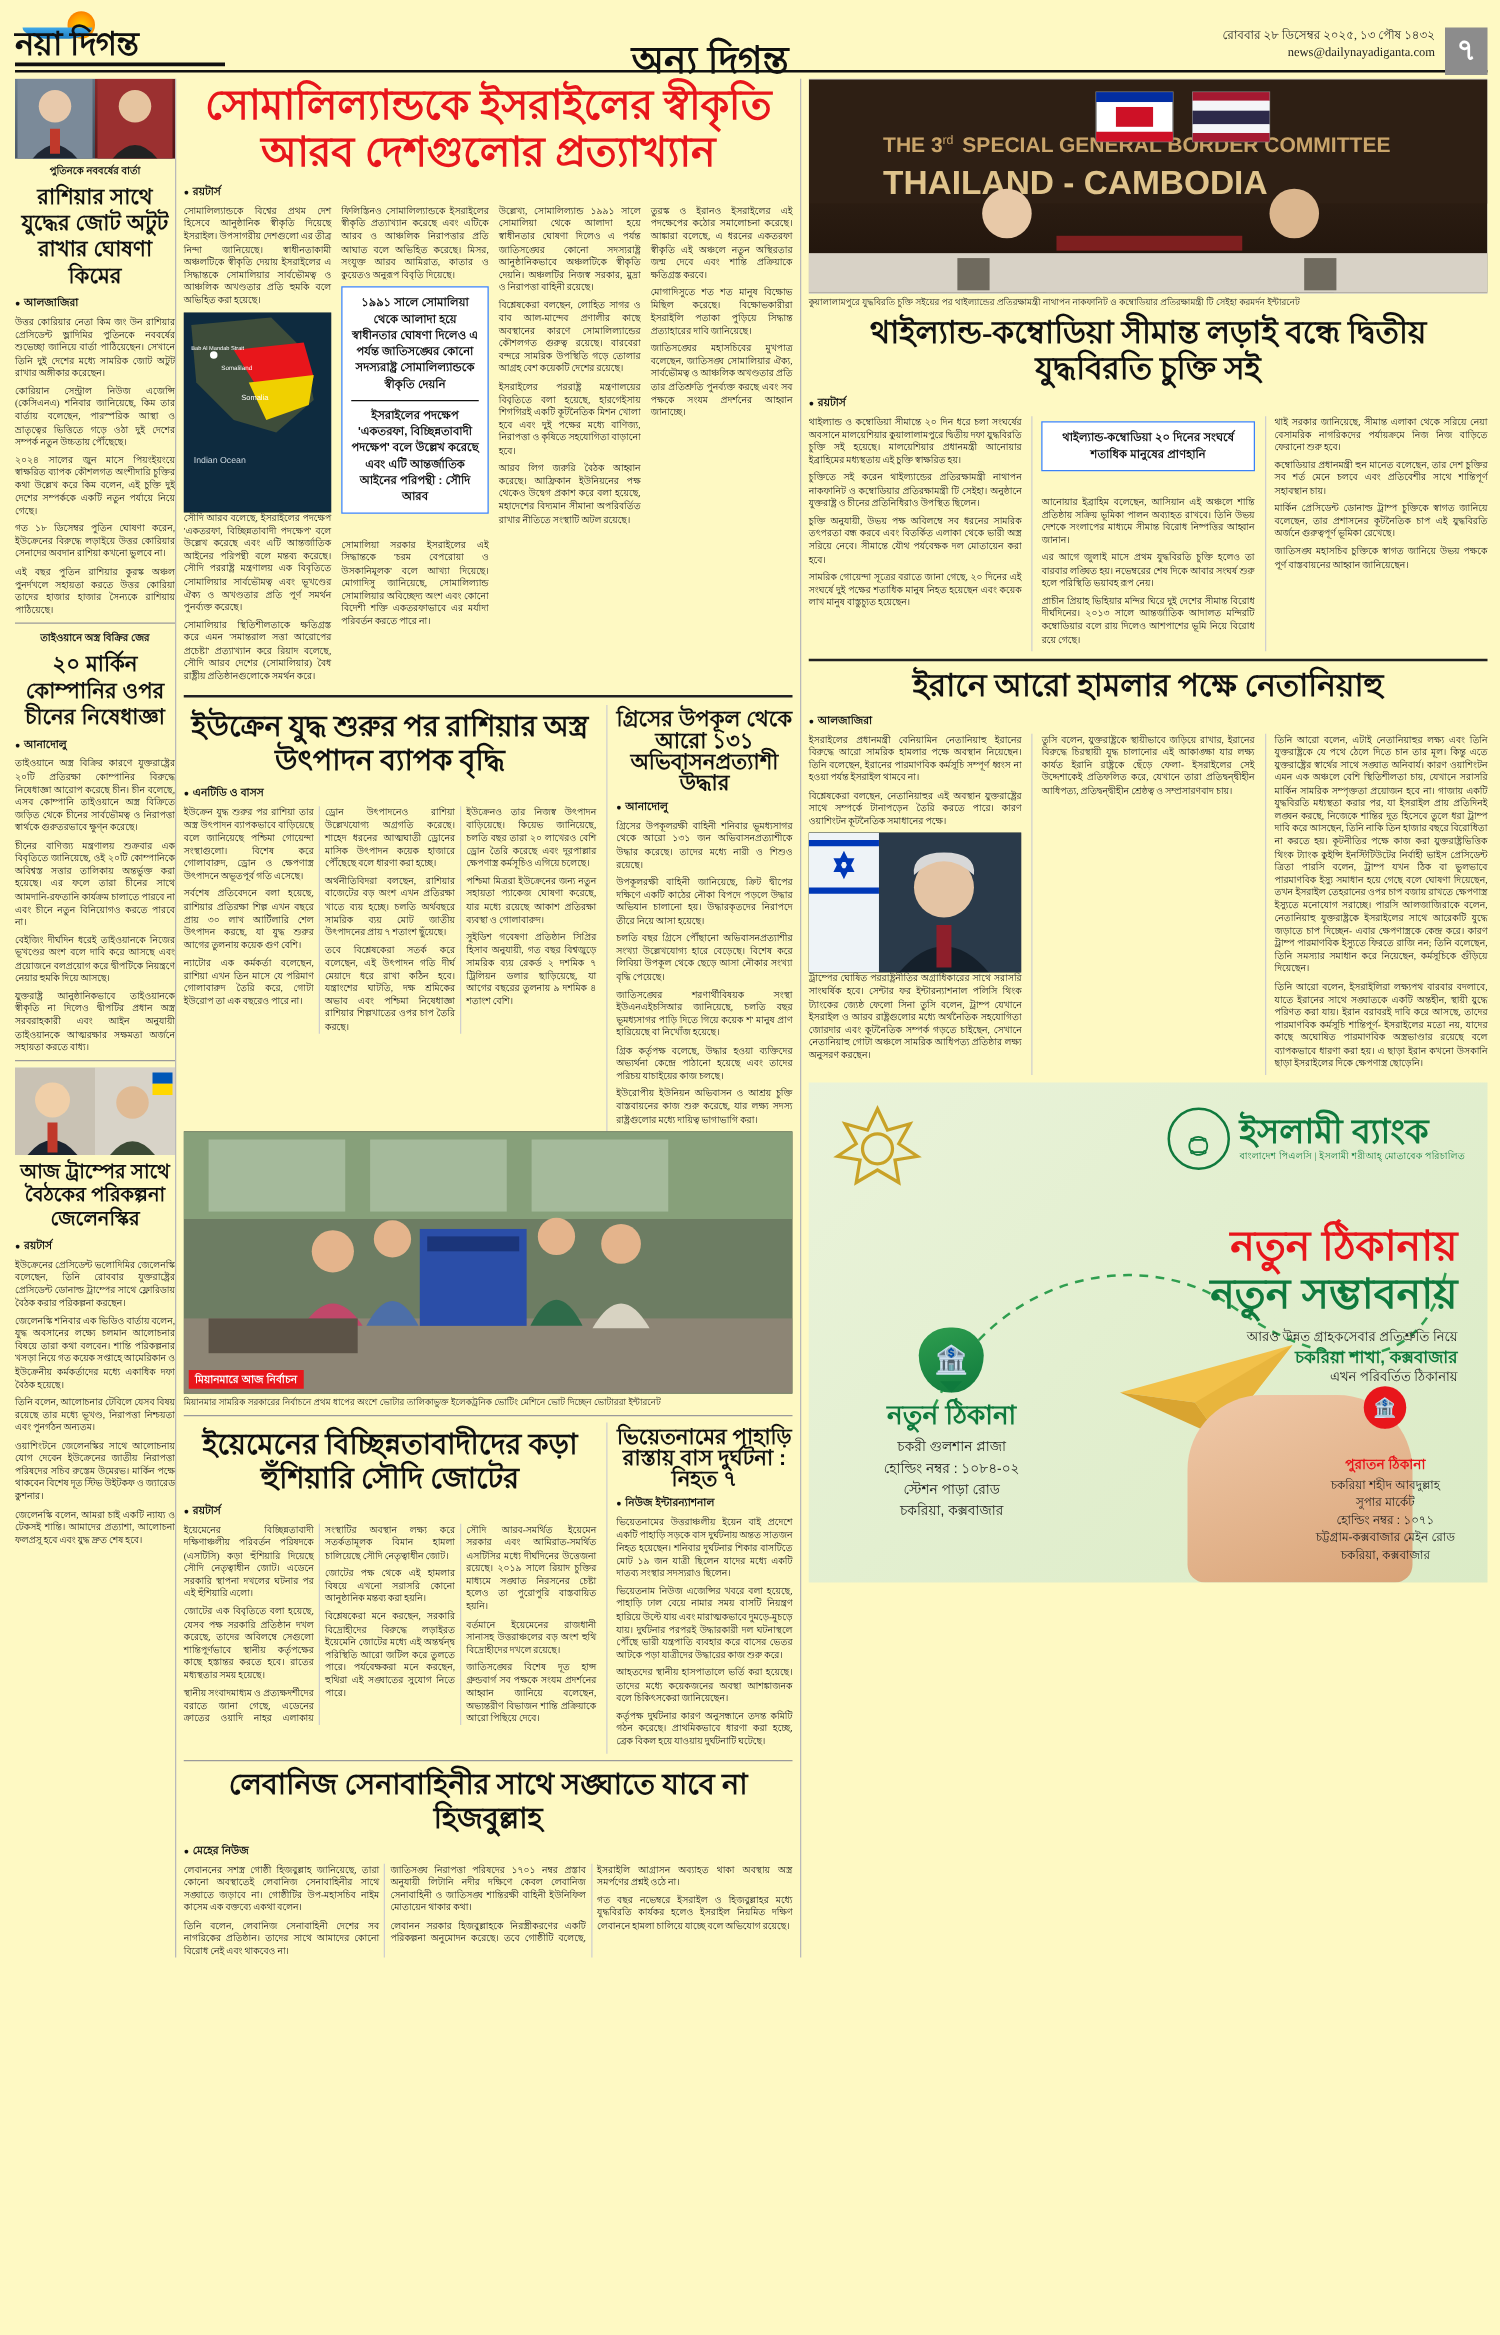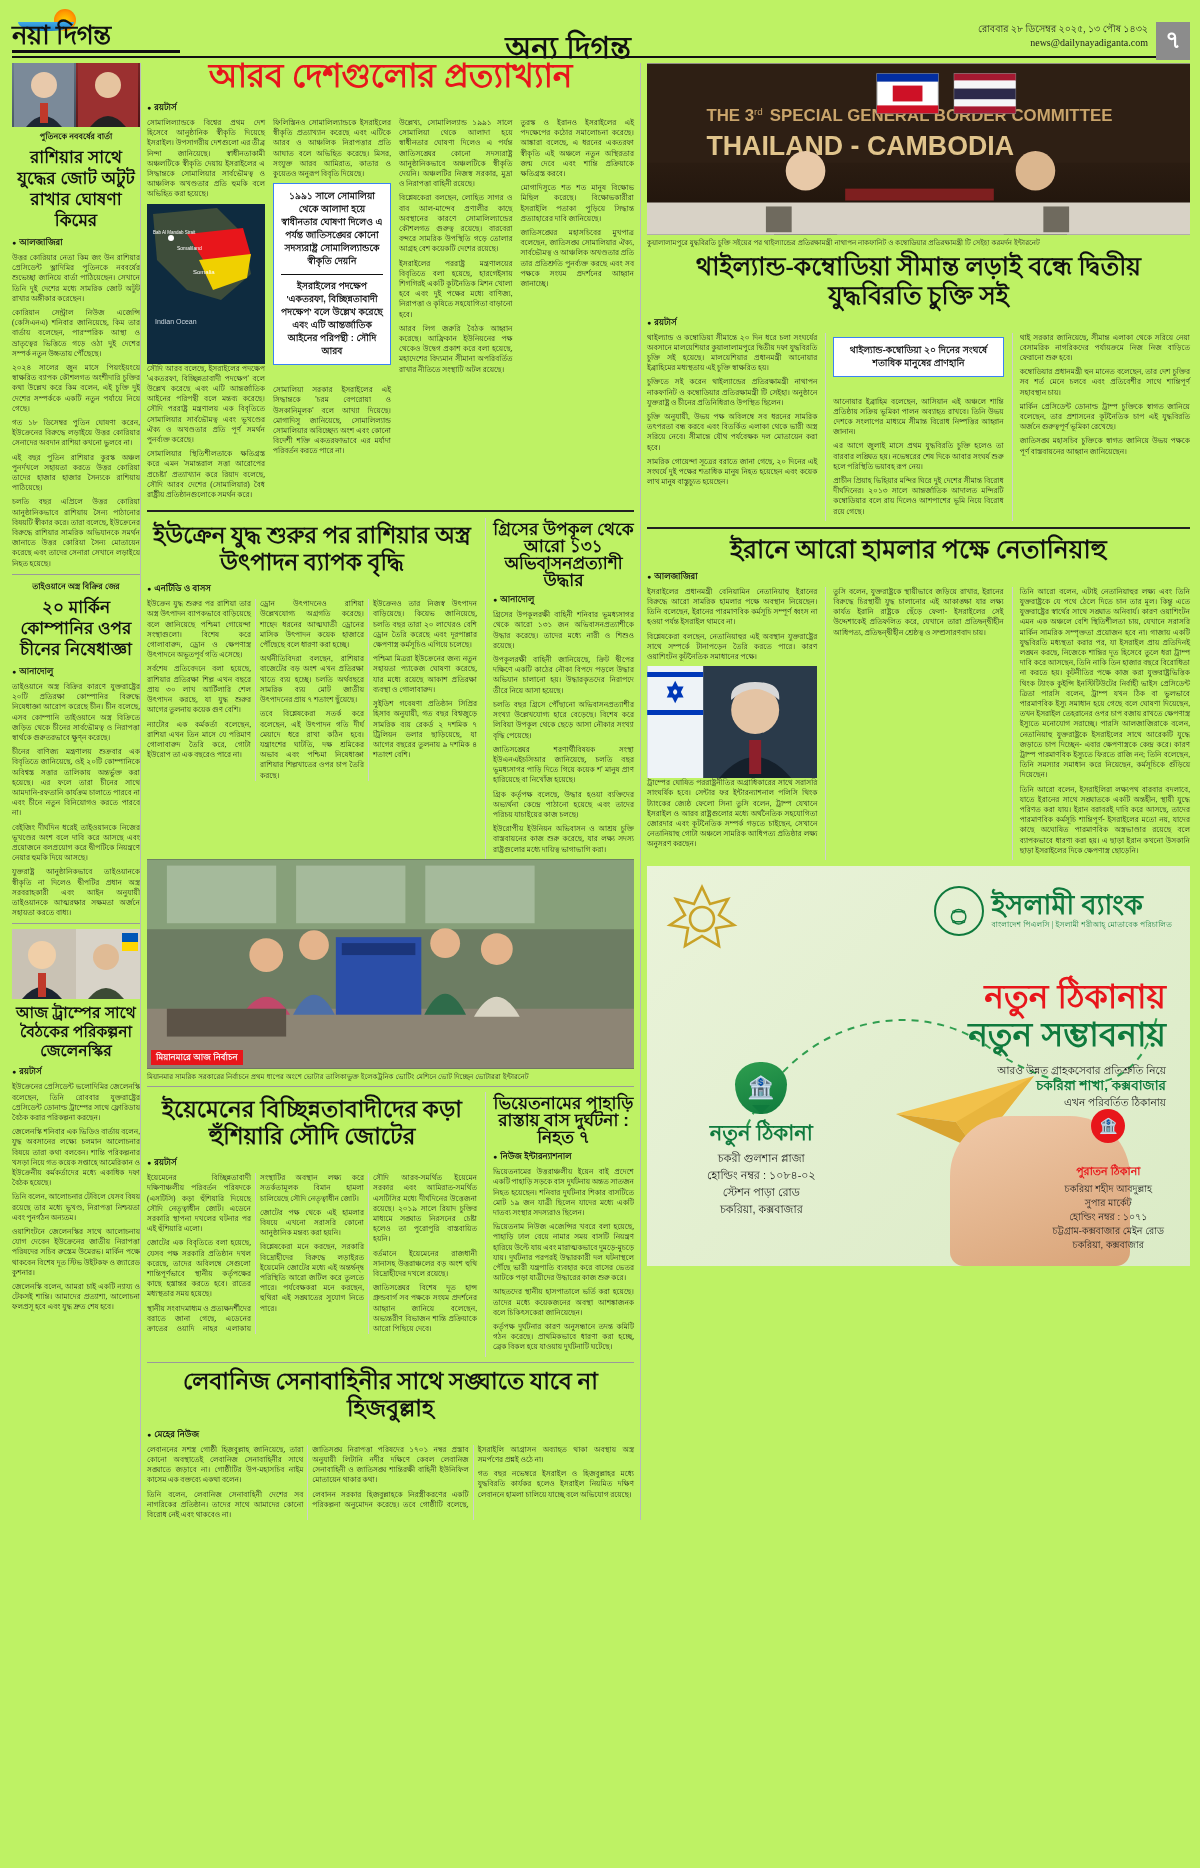--- a/index.html
+++ b/index.html
@@ -2,21 +2,21 @@
 <html lang="bn"><head>
 <meta charset="utf-8">
 <title>Naya Diganta — Onno Diganta</title>
 <style>
   html,body{margin:0;padding:0;background:#ffffff;}
   body{
     width:1200px;height:1868px;overflow:hidden;
     font-family:"Liberation Serif","DejaVu Serif",serif;
     color:#111;
   }
-  .page{position:relative;width:1200px;height:1868px;padding:0;box-sizing:border-box;background:#bef264;}
+  .page{position:relative;width:1200px;height:1868px;padding:0;box-sizing:border-box;background:#fef9c3;}
 
   
   .masthead{display:flex;align-items:flex-start;justify-content:space-between;
             padding:8px 10px 0 12px;height:52px;box-sizing:border-box;}
   .logo-wrap{display:flex;flex-direction:column;width:180px;}
   .logo-mark{position:relative;height:40px;width:170px;}
   .logo-sun{position:absolute;left:42px;top:1px;width:22px;height:22px;border-radius:50%;
             background:radial-gradient(circle at 50% 55%,#ffd400 0%,#ff9a00 55%,#f35a00 100%);}
   .logo-wave{position:absolute;left:6px;top:14px;width:56px;height:9px;
              background:linear-gradient(180deg,#3fa9e8 0%,#1f7fc4 100%);
@@ -184,21 +184,20 @@
 
       <div style="font-size:8px;text-align:center;font-weight:bold;margin:3px 0 1px;font-family:'Liberation Sans',sans-serif;">পুতিনকে নববর্ষের বার্তা</div>
       <h3 class="subhead">রাশিয়ার সাথে যুদ্ধের জোট অটুট রাখার ঘোষণা কিমের</h3>
       <div class="byline">আলজাজিরা</div>
 
       <p class="body">উত্তর কোরিয়ার নেতা কিম জং উন রাশিয়ার প্রেসিডেন্ট ভ্লাদিমির পুতিনকে নববর্ষের শুভেচ্ছা জানিয়ে বার্তা পাঠিয়েছেন। সেখানে তিনি দুই দেশের মধ্যে সামরিক জোট অটুট রাখার অঙ্গীকার করেছেন।</p>
       <p class="body">কোরিয়ান সেন্ট্রাল নিউজ এজেন্সি (কেসিএনএ) শনিবার জানিয়েছে, কিম তার বার্তায় বলেছেন, পারস্পরিক আস্থা ও ভ্রাতৃত্বের ভিত্তিতে গড়ে ওঠা দুই দেশের সম্পর্ক নতুন উচ্চতায় পৌঁছেছে।</p>
       <p class="body">২০২৪ সালের জুন মাসে পিয়ংইয়ংয়ে স্বাক্ষরিত ব্যাপক কৌশলগত অংশীদারি চুক্তির কথা উল্লেখ করে কিম বলেন, এই চুক্তি দুই দেশের সম্পর্ককে একটি নতুন পর্যায়ে নিয়ে গেছে।</p>
       <p class="body">গত ১৮ ডিসেম্বর পুতিন ঘোষণা করেন, ইউক্রেনের বিরুদ্ধে লড়াইয়ে উত্তর কোরিয়ার সেনাদের অবদান রাশিয়া কখনো ভুলবে না।</p>
       <p class="body">এই বছর পুতিন রাশিয়ার কুরস্ক অঞ্চল পুনর্দখলে সহায়তা করতে উত্তর কোরিয়া তাদের হাজার হাজার সৈন্যকে রাশিয়ায় পাঠিয়েছে।</p>
-      <p class="body">চলতি বছর এপ্রিলে উত্তর কোরিয়া আনুষ্ঠানিকভাবে রাশিয়ায় সৈন্য পাঠানোর বিষয়টি স্বীকার করে। তারা বলেছে, ইউক্রেনের বিরুদ্ধে রাশিয়ার সামরিক অভিযানকে সমর্থন জানাতে উত্তর কোরিয়া সৈন্য মোতায়েন করেছে এবং তাদের সেনারা সেখানে লড়াইয়ে নিহত হয়েছে।</p>
 
       <div class="hrule"></div>
 
       <div style="font-size:8px;text-align:center;font-weight:bold;margin:2px 0;font-family:'Liberation Sans',sans-serif;">তাইওয়ানে অস্ত্র বিক্রির জের</div>
       <h3 class="subhead">২০ মার্কিন কোম্পানির ওপর চীনের নিষেধাজ্ঞা</h3>
       <div class="byline">আনাদোলু</div>
       <p class="body">তাইওয়ানে অস্ত্র বিক্রির কারণে যুক্তরাষ্ট্রের ২০টি প্রতিরক্ষা কোম্পানির বিরুদ্ধে নিষেধাজ্ঞা আরোপ করেছে চীন। চীন বলেছে, এসব কোম্পানি তাইওয়ানে অস্ত্র বিক্রিতে জড়িত থেকে চীনের সার্বভৌমত্ব ও নিরাপত্তা স্বার্থকে গুরুতরভাবে ক্ষুণ্ন করেছে।</p>
       <p class="body">চীনের বাণিজ্য মন্ত্রণালয় শুক্রবার এক বিবৃতিতে জানিয়েছে, ওই ২০টি কোম্পানিকে অবিশ্বস্ত সত্তার তালিকায় অন্তর্ভুক্ত করা হয়েছে। এর ফলে তারা চীনের সাথে আমদানি-রফতানি কার্যক্রম চালাতে পারবে না এবং চীনে নতুন বিনিয়োগও করতে পারবে না।</p>
       <p class="body">বেইজিং দীর্ঘদিন ধরেই তাইওয়ানকে নিজের ভূখণ্ডের অংশ বলে দাবি করে আসছে এবং প্রয়োজনে বলপ্রয়োগ করে দ্বীপটিকে নিয়ন্ত্রণে নেয়ার হুমকি দিয়ে আসছে।</p>
       <p class="body">যুক্তরাষ্ট্র আনুষ্ঠানিকভাবে তাইওয়ানকে স্বীকৃতি না দিলেও দ্বীপটির প্রধান অস্ত্র সরবরাহকারী এবং আইন অনুযায়ী তাইওয়ানকে আত্মরক্ষার সক্ষমতা অর্জনে সহায়তা করতে বাধ্য।</p>
@@ -223,20 +222,21 @@
       <div class="byline">রয়টার্স</div>
       <p class="body">ইউক্রেনের প্রেসিডেন্ট ভলোদিমির জেলেনস্কি বলেছেন, তিনি রোববার যুক্তরাষ্ট্রের প্রেসিডেন্ট ডোনাল্ড ট্রাম্পের সাথে ফ্লোরিডায় বৈঠক করার পরিকল্পনা করছেন।</p>
       <p class="body">জেলেনস্কি শনিবার এক ভিডিও বার্তায় বলেন, যুদ্ধ অবসানের লক্ষ্যে চলমান আলোচনার বিষয়ে তারা কথা বলবেন। শান্তি পরিকল্পনার খসড়া নিয়ে গত কয়েক সপ্তাহে আমেরিকান ও ইউক্রেনীয় কর্মকর্তাদের মধ্যে একাধিক দফা বৈঠক হয়েছে।</p>
       <p class="body">তিনি বলেন, আলোচনার টেবিলে যেসব বিষয় রয়েছে তার মধ্যে ভূখণ্ড, নিরাপত্তা নিশ্চয়তা এবং পুনর্গঠন অন্যতম।</p>
       <p class="body">ওয়াশিংটনে জেলেনস্কির সাথে আলোচনায় যোগ দেবেন ইউক্রেনের জাতীয় নিরাপত্তা পরিষদের সচিব রুস্তেম উমেরভ। মার্কিন পক্ষে থাকবেন বিশেষ দূত স্টিভ উইটকফ ও জ্যারেড কুশনার।</p>
       <p class="body">জেলেনস্কি বলেন, আমরা চাই একটি ন্যায্য ও টেকসই শান্তি। আমাদের প্রত্যাশা, আলোচনা ফলপ্রসূ হবে এবং যুদ্ধ দ্রুত শেষ হবে।</p>
     </div>
 
     <div class="col-mid vrule">
 
+      <h1 class="mainhead">সোমালিল্যান্ডকে ইসরাইলের স্বীকৃতি</h1>
       <h1 class="mainhead" style="margin-top:-6px;">আরব দেশগুলোর প্রত্যাখ্যান</h1>
 
       <div class="byline">রয়টার্স</div>
 
       <div style="display:flex;gap:8px;">
         <div style="flex:0 0 118px;">
           <p class="body">সোমালিল্যান্ডকে বিশ্বের প্রথম দেশ হিসেবে আনুষ্ঠানিক স্বীকৃতি দিয়েছে ইসরাইল। উপসাগরীয় দেশগুলো এর তীব্র নিন্দা জানিয়েছে। স্বাধীনতাকামী অঞ্চলটিকে স্বীকৃতি দেয়ায় ইসরাইলের এ সিদ্ধান্তকে সোমালিয়ার সার্বভৌমত্ব ও আঞ্চলিক অখণ্ডতার প্রতি হুমকি বলে অভিহিত করা হয়েছে।</p>
           <div class="photo map">
             <svg viewBox="0 0 118 160" style="width:100%;height:100%">
               <rect width="118" height="160" fill="#0e2b3f"></rect>

